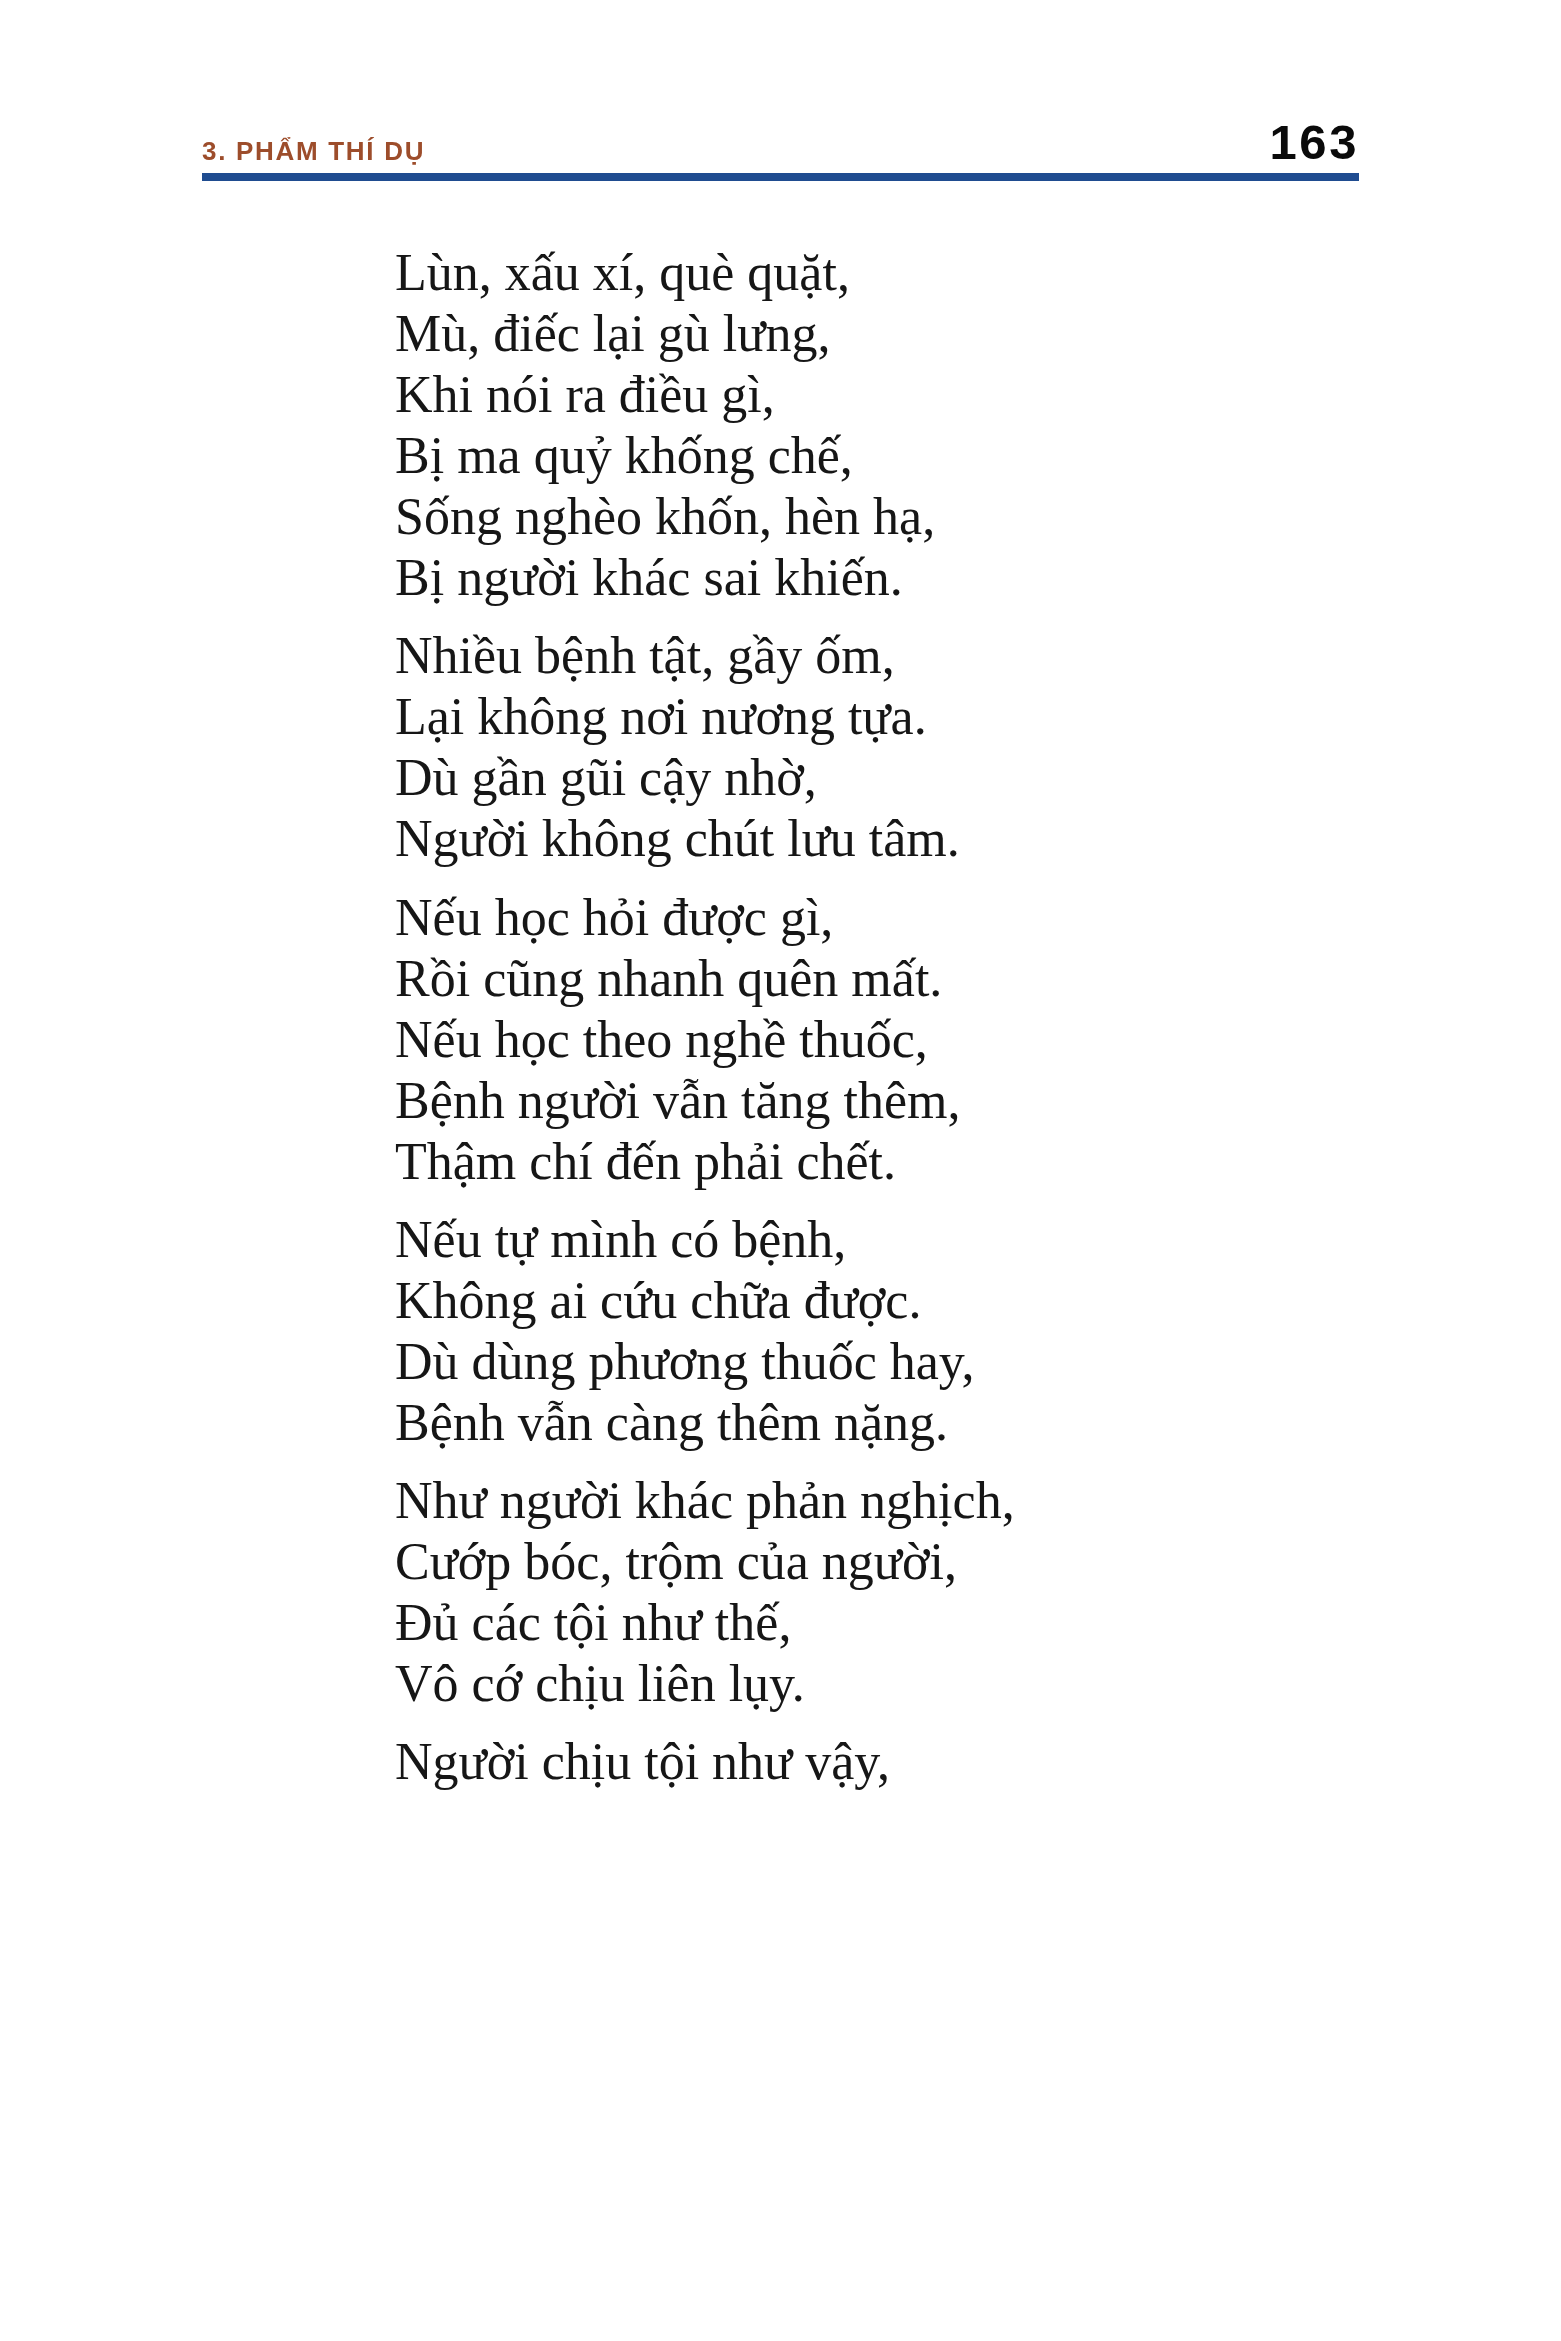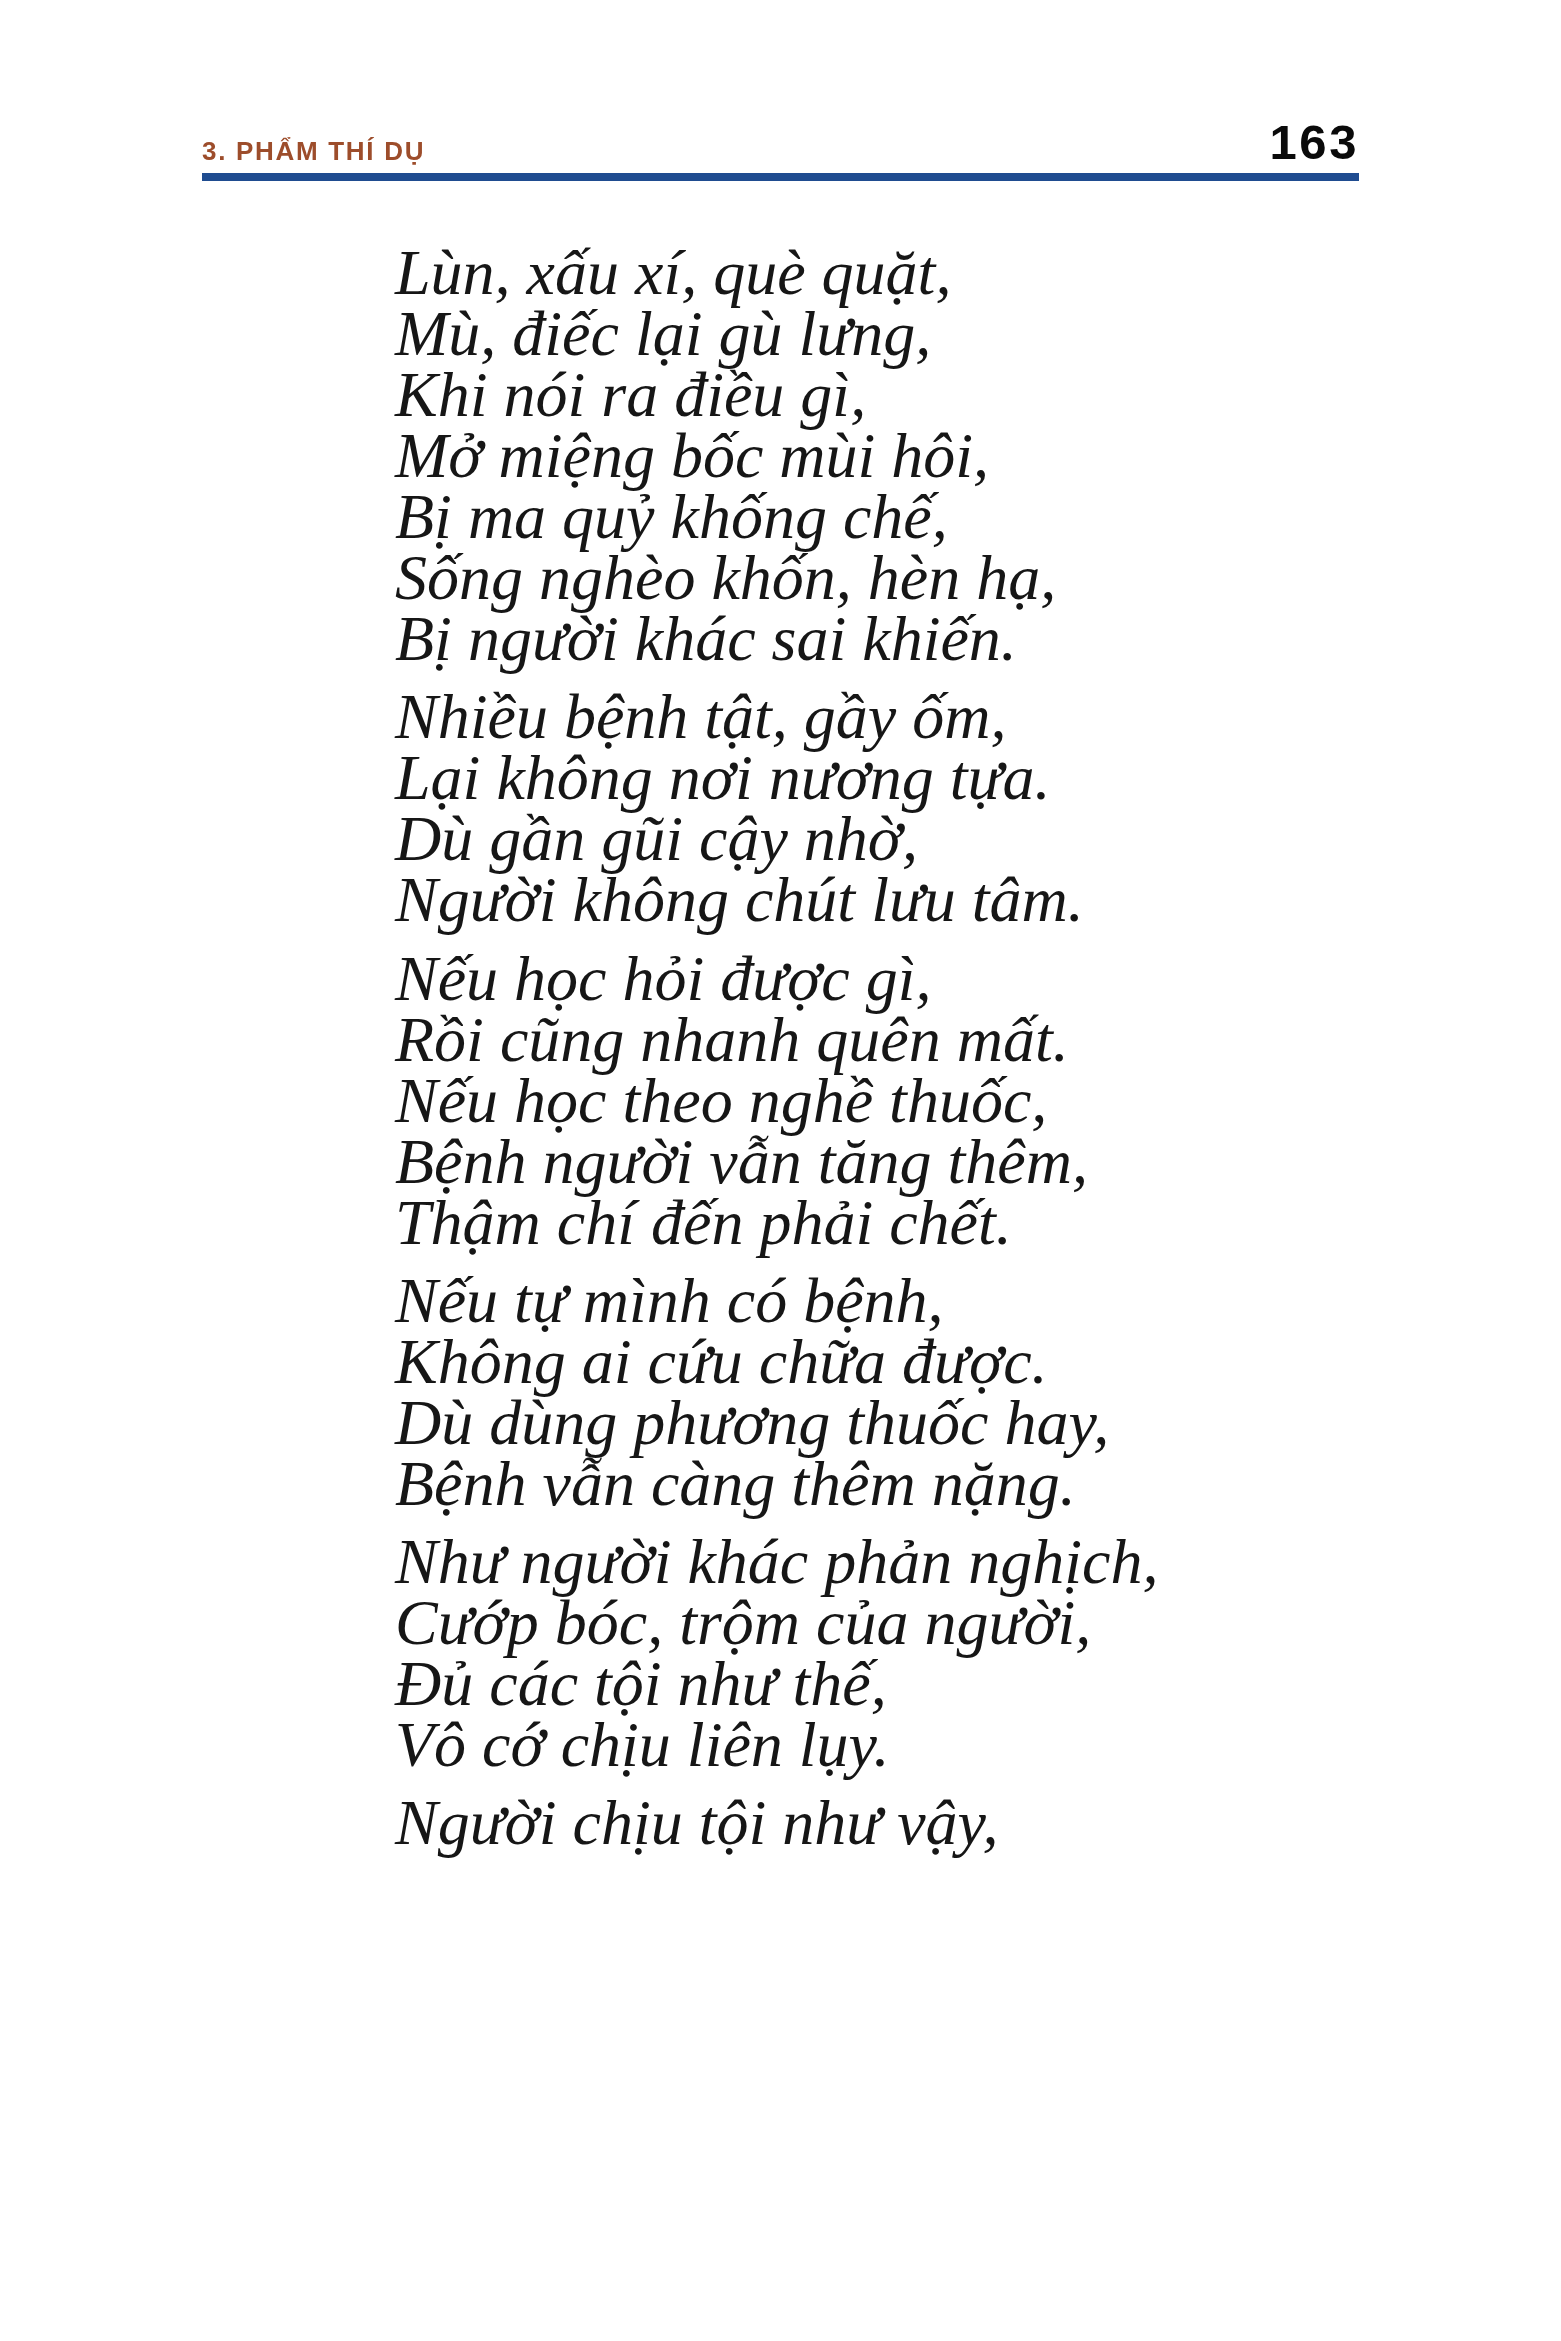--- a/index.html
+++ b/index.html
@@ -43,24 +43,23 @@
     left: 202px;
     top: 173px;
     width: 1157px;
     height: 7.8px;
   }
   .poem {
     position: absolute;
     left: 395px;
     top: 242px;
     font-family: "Liberation Serif", serif;
-    font-size: 64px;
+    font-size: 52px;
     line-height: 61px;
     white-space: nowrap;
-    font-style: italic;
   }
   .stanza {
     margin: 0 0 17.3px 0;
   }
   .line {
     margin: 0;
     padding: 0;
   }
 </style>
 </head>
@@ -70,21 +69,20 @@
   <header class="page-header">
     <span class="chapter" style="color: rgb(157, 77, 43);">3. PHẨM THÍ DỤ</span>
     <span class="pagenum" style="color: rgb(10, 10, 10);">163</span>
   </header>
   <div class="rule" style="background: rgb(31, 76, 144);"></div>
   <main class="poem" style="color: rgb(22, 22, 22);">
       <div class="stanza">
         <p class="line">Lùn, xấu xí, què quặt,</p>
         <p class="line">Mù, điếc lại gù lưng,</p>
         <p class="line">Khi nói ra điều gì,</p>
-        <p class="line">Mở miệng bốc mùi hôi,</p>
         <p class="line">Bị ma quỷ khống chế,</p>
         <p class="line">Sống nghèo khốn, hèn hạ,</p>
         <p class="line">Bị người khác sai khiến.</p>
       </div>
       <div class="stanza">
         <p class="line">Nhiều bệnh tật, gầy ốm,</p>
         <p class="line">Lại không nơi nương tựa.</p>
         <p class="line">Dù gần gũi cậy nhờ,</p>
         <p class="line">Người không chút lưu tâm.</p>
       </div>

